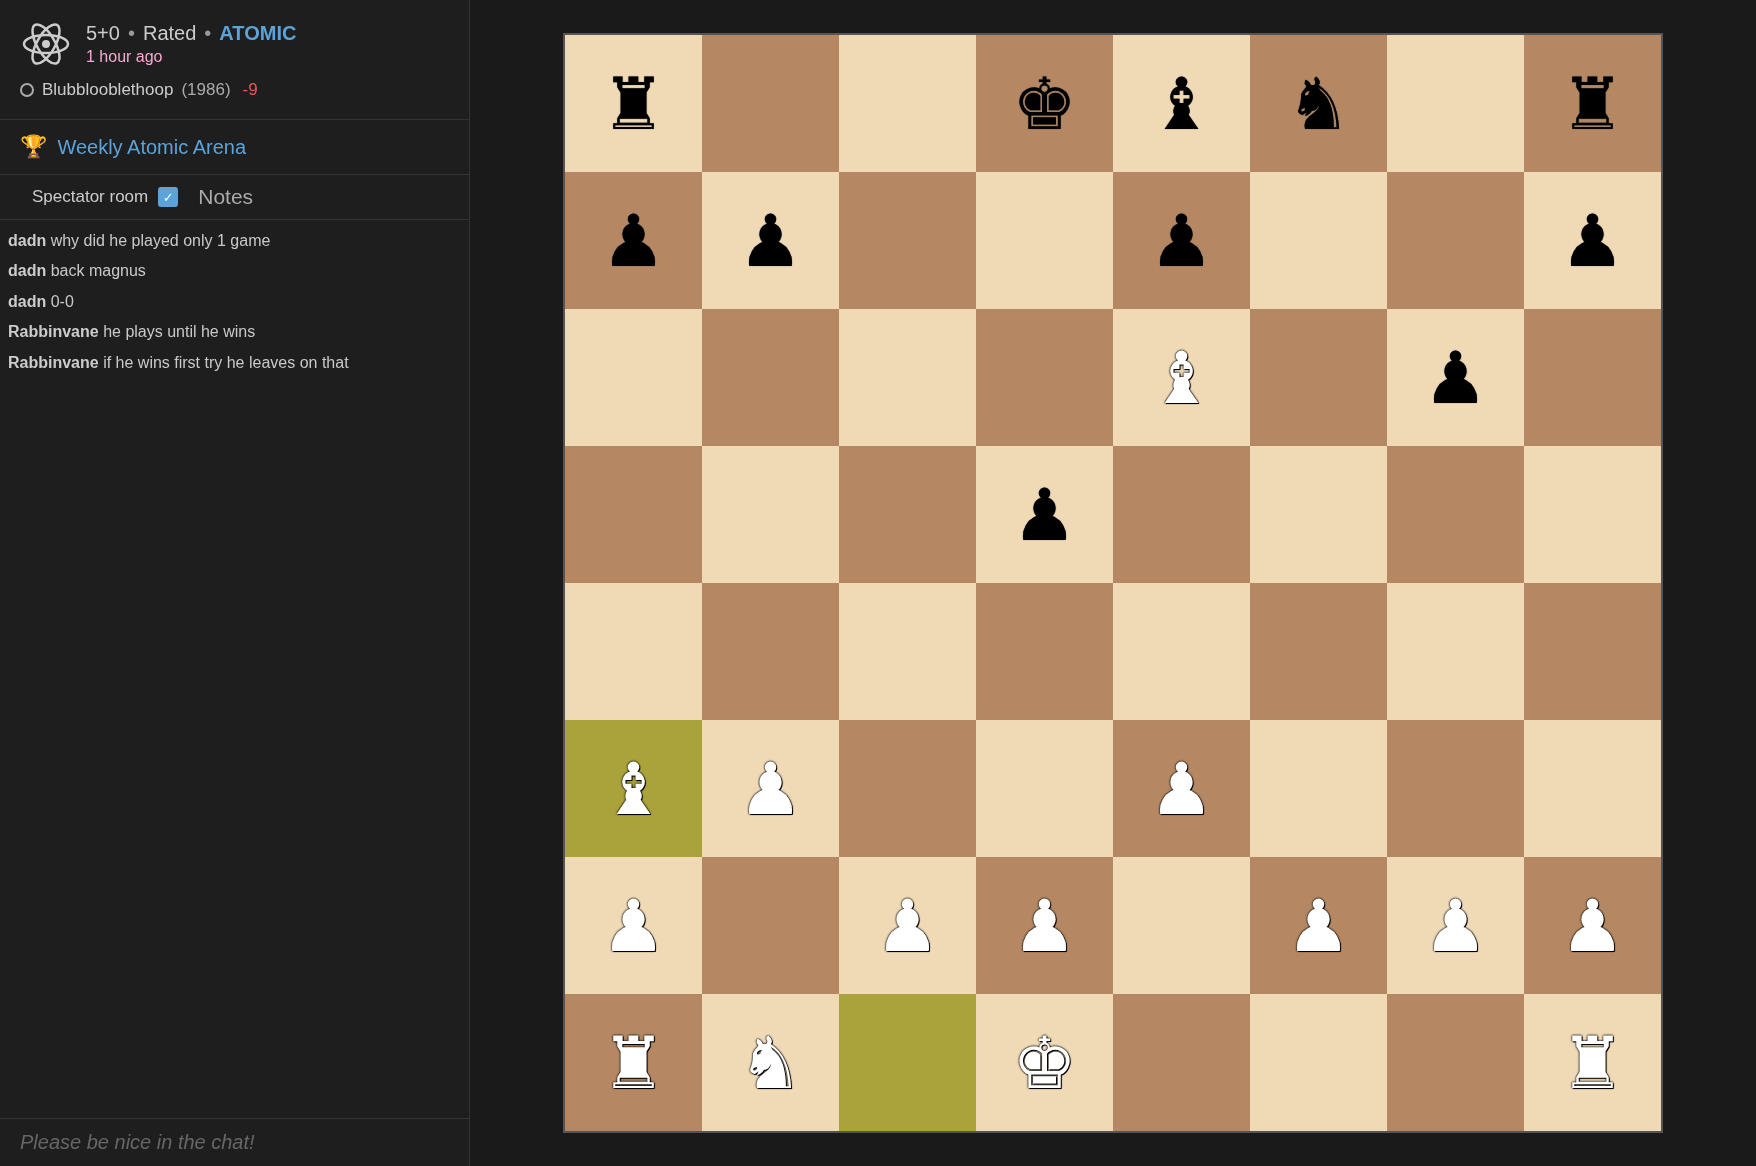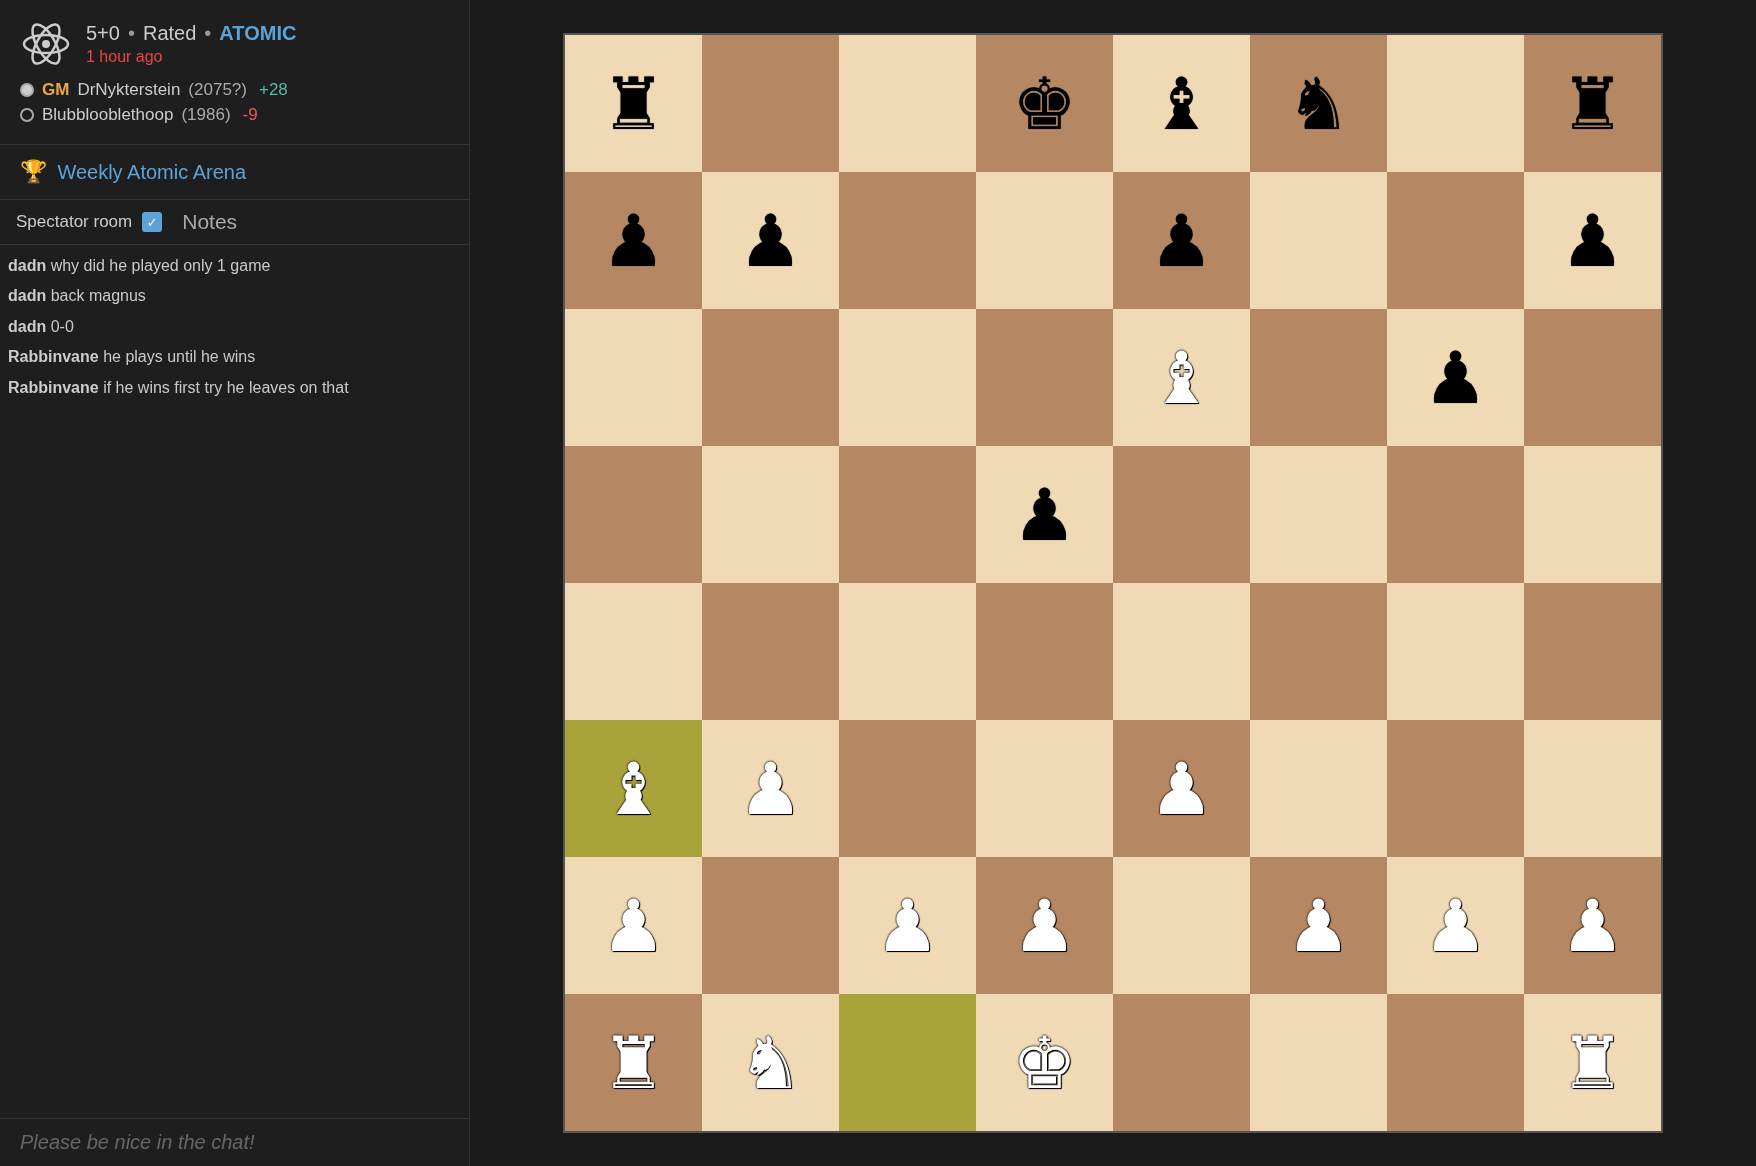--- a/index.html
+++ b/index.html
@@ -63,21 +63,21 @@
       color: #ccc;
     }
 
     .game-meta-top .atomic-label {
       color: #5ba3d9;
       font-weight: bold;
     }
 
     .game-meta-bottom {
       font-size: 16px;
-      color: #ef4444;
+      color: #f9a8d4;
       margin-top: 3px;
     }
 
     .players-section {
       margin-top: 10px;
     }
 
     .player-row {
       display: flex;
       align-items: center;
@@ -151,21 +151,21 @@
     .arena-link {
       color: #5ba3d9;
       font-size: 20px;
       text-decoration: none;
       cursor: pointer;
     }
 
     .tabs-row {
       display: flex;
       align-items: center;
-      padding: 10px 16px;
+      padding: 10px 32px;
       border-bottom: 1px solid #333;
       gap: 20px;
     }
 
     .tab-spectator {
       font-size: 17px;
       color: #ccc;
       display: flex;
       align-items: center;
       gap: 10px;
@@ -284,27 +284,20 @@
           <span class="bullet">•</span>
           <span class="rated">Rated</span>
           <span class="bullet">•</span>
           <span class="atomic-label">ATOMIC</span>
         </div>
         <div class="game-meta-bottom">1 hour ago</div>
       </div>
     </div>
     <div class="players-section">
       <div class="player-row">
-        <div class="player-dot white-player"></div>
-        <span class="player-title">GM</span>
-        <span class="player-name">DrNykterstein</span>
-        <span class="player-rating">(2075?)</span>
-        <span class="player-score-pos">+28</span>
-      </div>
-      <div class="player-row">
         <div class="player-dot black-player"></div>
         <span class="player-name">Blubblooblethoop</span>
         <span class="player-rating">(1986)</span>
         <span class="player-score-neg">-9</span>
       </div>
     </div>
   </div>
 
 
   <div class="arena-row">

